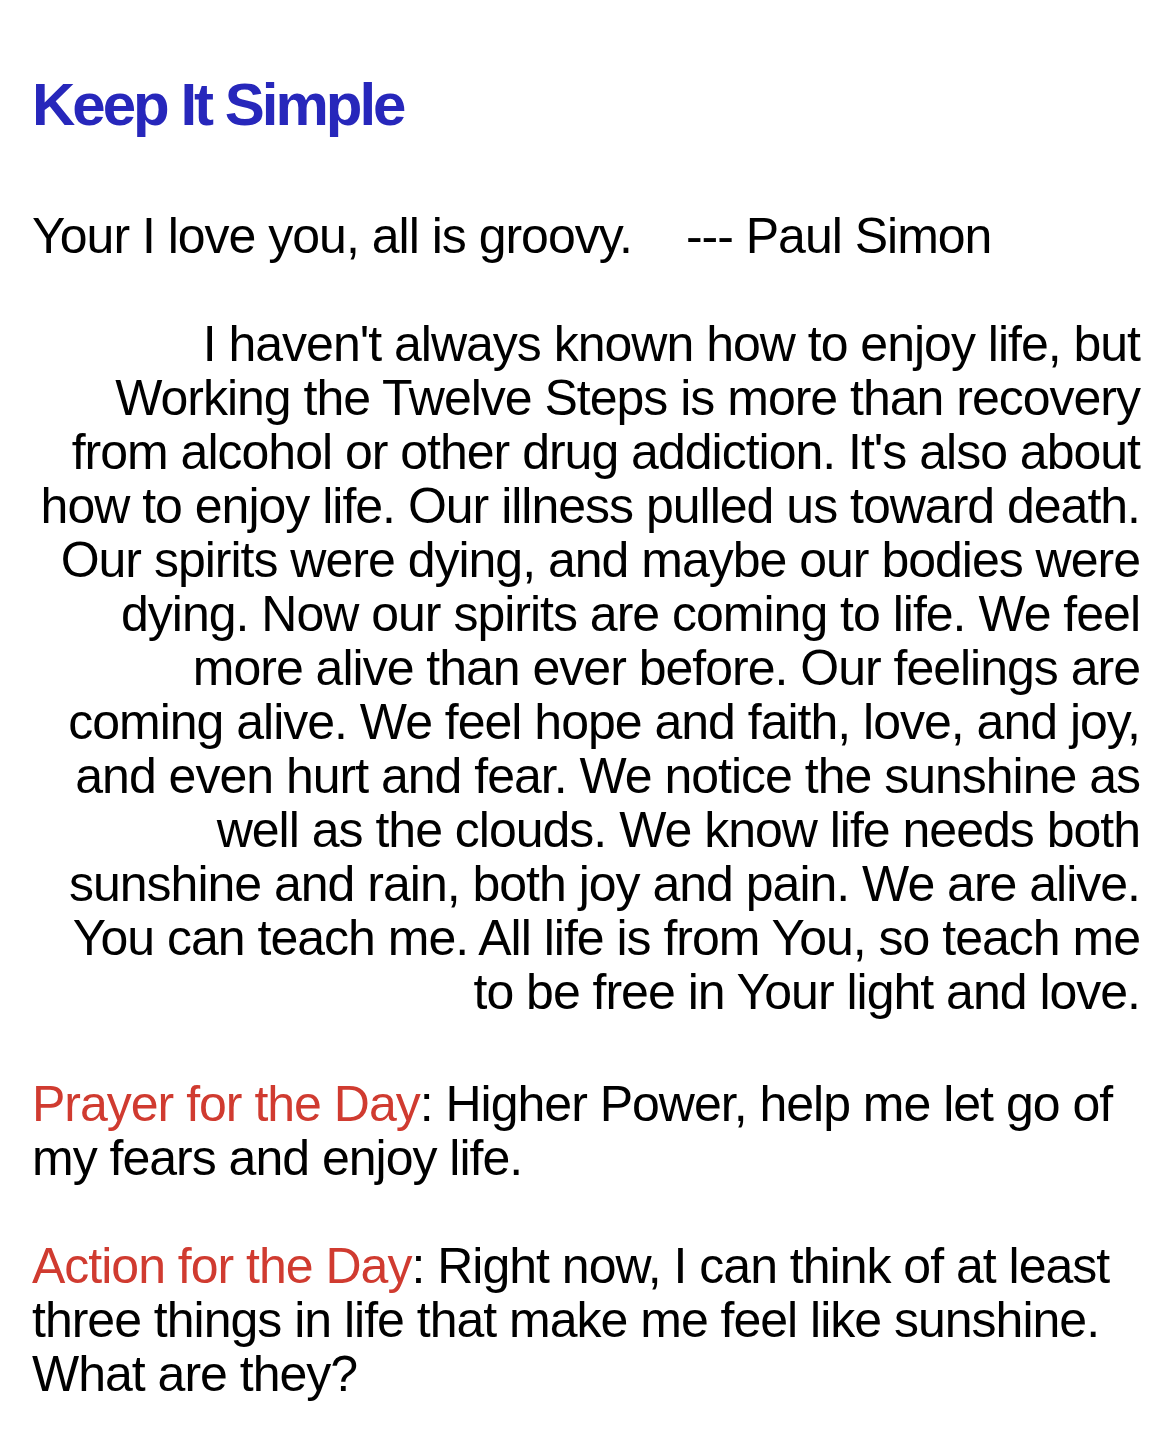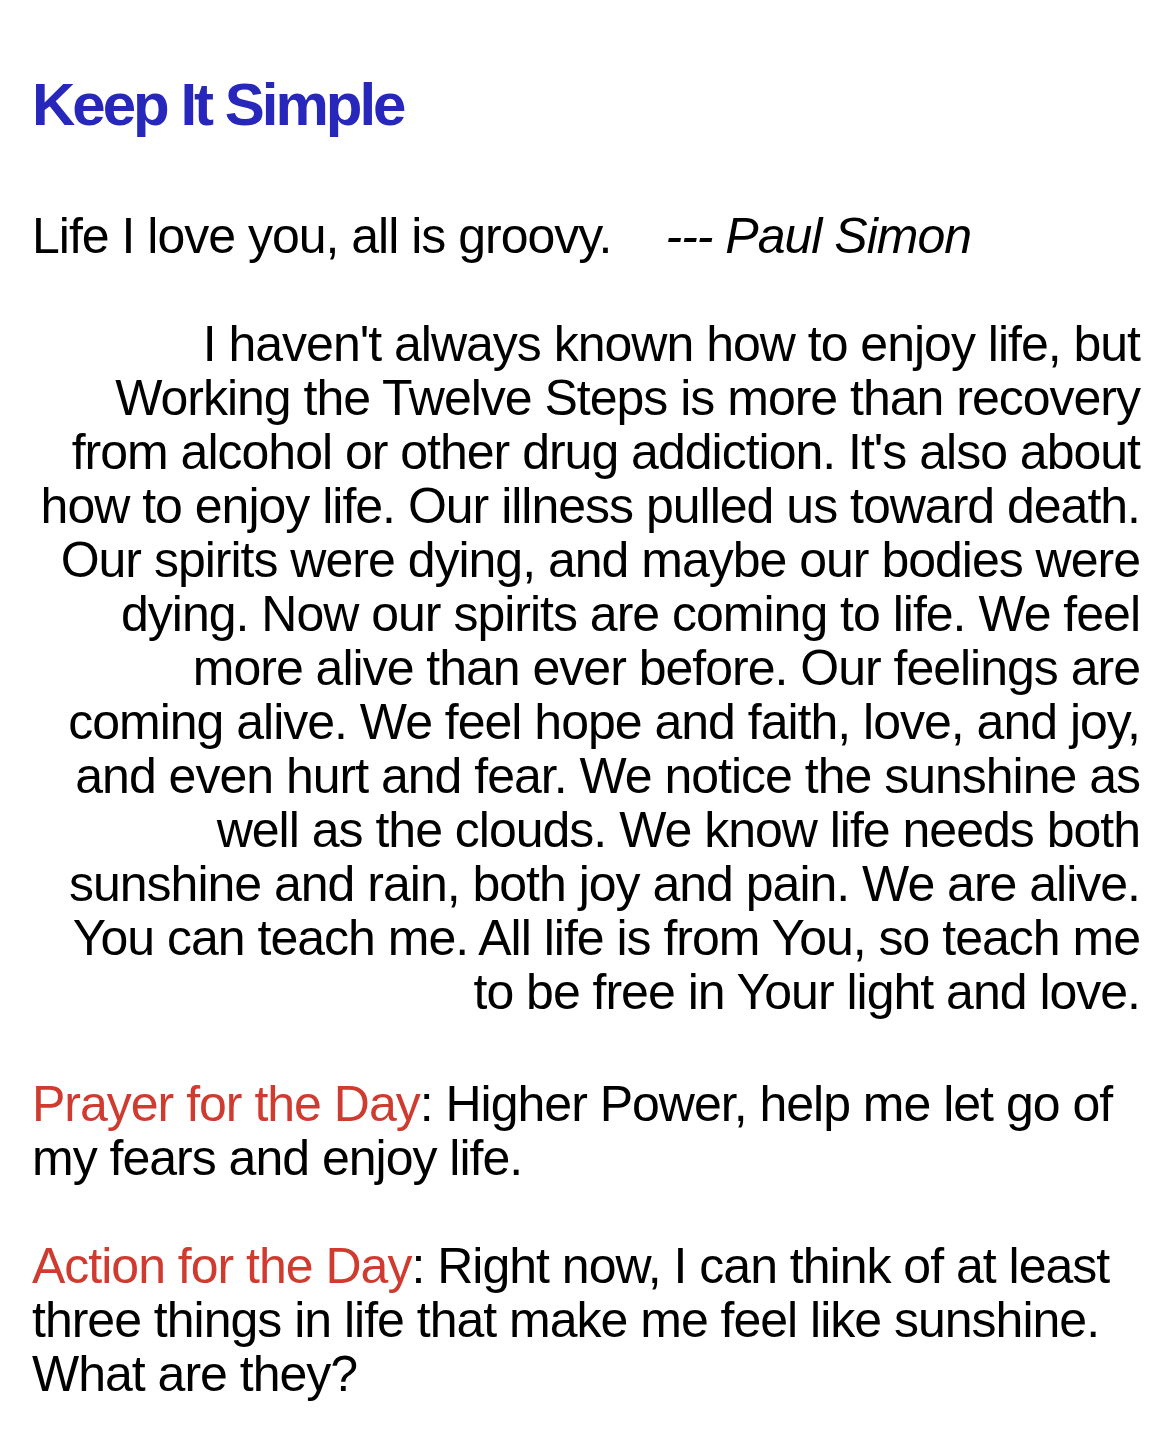--- a/index.html
+++ b/index.html
@@ -32,42 +32,41 @@
     margin: 0 0 54px 0;
     font-size: 50px;
     line-height: 54px;
     letter-spacing: -1px;
     word-spacing: 0;
   }
   .quote-line {
     white-space: nowrap;
   }
   .quote-attribution {
-    font-style: italic;
     margin-left: 54px;
   }
   .body-para {
     margin-bottom: 58px;
     text-align: right;
   }
   .section-label {
     color: #d03b30;
   }
   .section-label.action {
     color: #d03b30;
   }
 </style>
 </head>
 <body>
 
 <div class="page">
 
   <h1 class="doc-title">Keep It Simple</h1>
 
-  <p class="para quote-line"><span>Life I love you, all is groovy.</span><span class="quote-attribution">--- Paul Simon</span></p>
+  <p class="para quote-line"><span>Your I love you, all is groovy.</span><span class="quote-attribution">--- Paul Simon</span></p>
 
   <p class="para body-para">I haven't always known how to enjoy life, but Working the Twelve Steps is more than recovery from alcohol or other drug addiction. It's also about how to enjoy life. Our illness pulled us toward death. Our spirits were dying, and maybe our bodies were dying. Now our spirits are coming to life. We feel more alive than ever before. Our feelings are coming alive. We feel hope and faith, love, and joy, and even hurt and fear. We notice the sunshine as well as the clouds. We know life needs both sunshine and rain, both joy and pain. We are alive. You can teach me. All life is from You, so teach me to be free in Your light and love.</p>
 
   <p class="para"><span class="section-label">Prayer for the Day</span><span>: Higher Power, help me let go of my fears and enjoy life.</span></p>
 
   <p class="para"><span class="section-label action">Action for the Day</span><span>: Right now, I can think of at least three things in life that make me feel like sunshine. What are they?</span></p>
 
 </div>
 
 </body></html>

